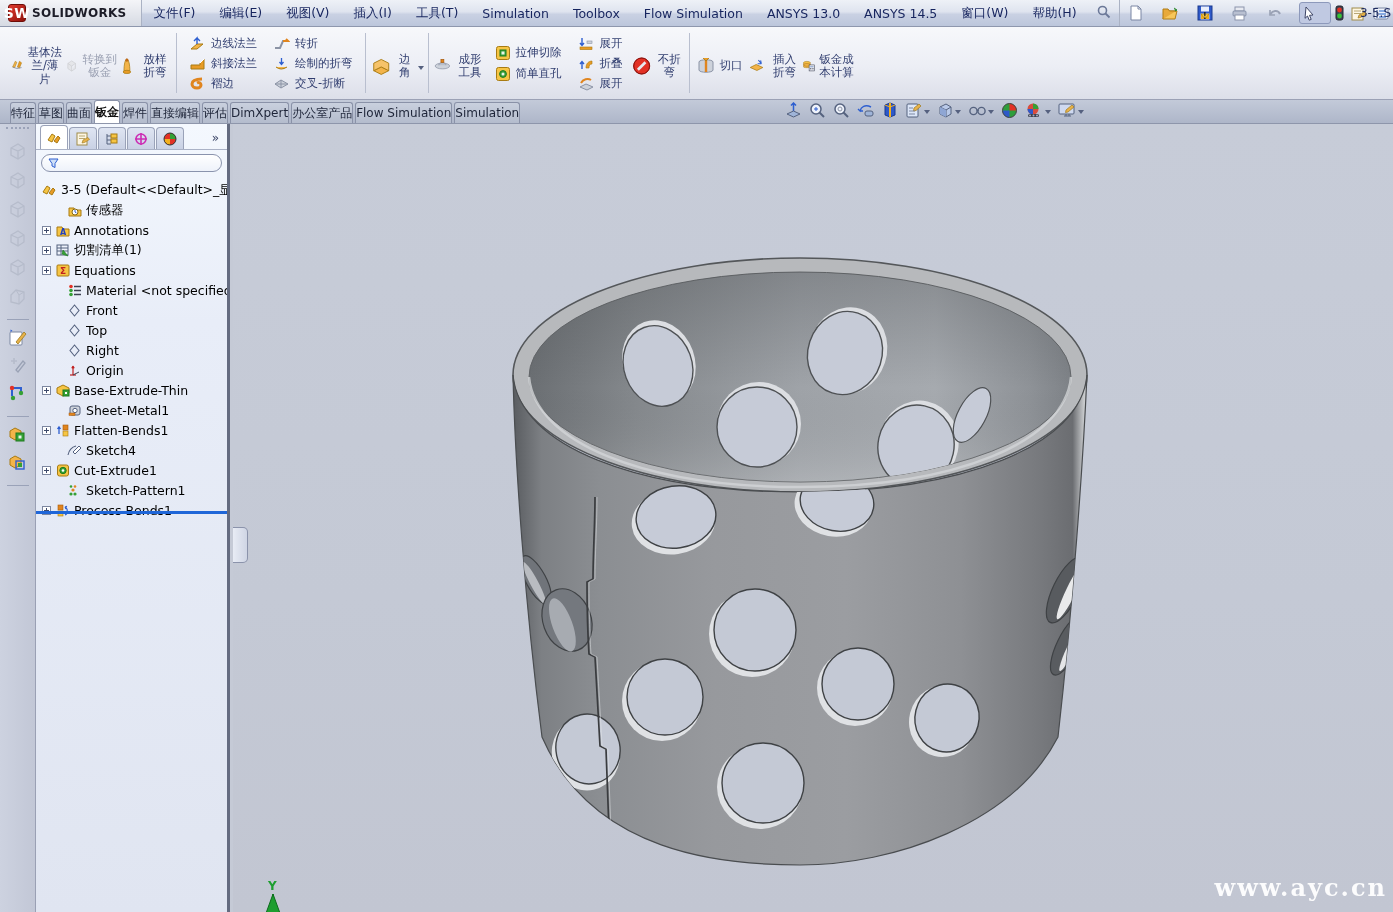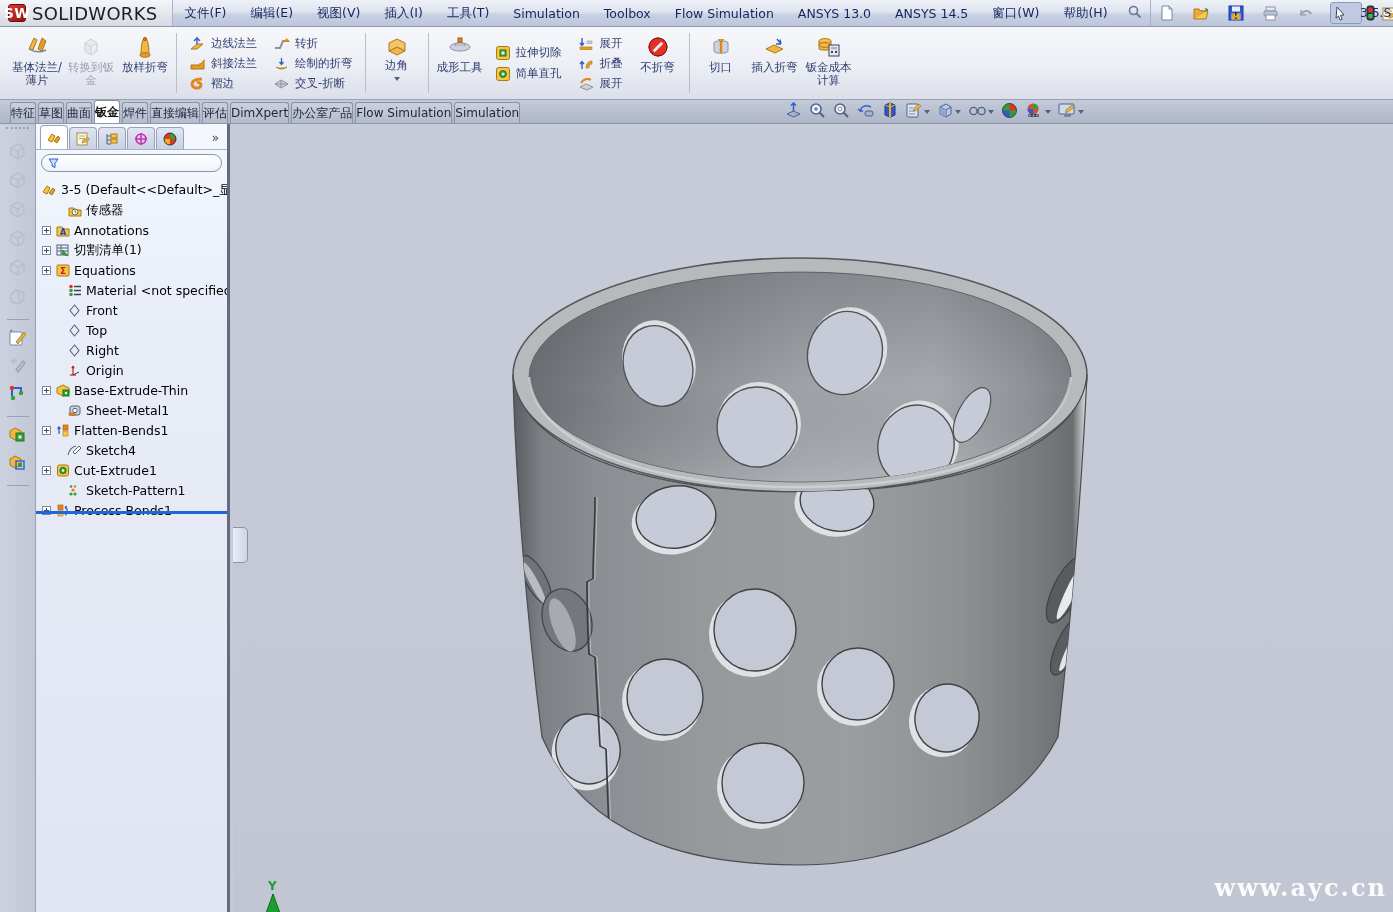--- a/index.html
+++ b/index.html
@@ -9,39 +9,39 @@
 
   
   .menubar { position:absolute; left:0; top:0; width:1393px; height:27px;
     background:linear-gradient(#eef1f7 0%,#dfe4ef 45%,#c9d1e3 55%,#bcc6db 100%);
     border-bottom:1px solid #8e97ad; display:flex; align-items:center; }
   .brand { display:flex; align-items:center; gap:6px; padding:0 14px 0 8px; height:100%;
     background:linear-gradient(#f4f5f8,#d6dae3); border-right:1px solid #aab2c4; }
   .sw-cube { width:18px; height:18px; background:linear-gradient(135deg,#e03a2f,#8f120c);
     border-radius:3px; color:#fff; font-size:14px; font-weight:bold; display:flex;
     align-items:center; justify-content:center; letter-spacing:.5px; border:1px solid #6e0d08;}
-  .brand-name { font-size:18px; font-weight:normal; color:#1c1c27; letter-spacing:.3px; }
+  .brand-name { font-size:12px; font-weight:bold; color:#1c1c27; letter-spacing:.3px; }
   .menus { display:flex; align-items:center; height:100%; }
   .menu-item { padding:1px 12px; font-size:12.5px; color:#16245e; height:100%;
     display:flex; align-items:center; white-space:nowrap; cursor:default; }
   .menu-search { margin:0 8px; font-size:13px; color:#5a6788; }
   .quickbar { display:flex; align-items:center; gap:2px; height:100%;
     border-left:1px solid #aab2c4; padding:0 6px; }
   .qbtn { display:flex; align-items:center; height:22px; padding:0 2px; border-radius:3px; }
   .qbtn.pressed { background:#c0c9e2; border:1px solid #8d99bb; }
   .caret { width:0; height:0; border-left:3px solid transparent; border-right:3px solid transparent;
     border-top:4px solid #5d6activ78; border-top-color:#5d6778; margin:0 3px; }
   .doc-title { position:absolute; right:2px; top:6px; font-size:12px; color:#1d2a5e; white-space:nowrap; }
 
   
   .ribbon { position:absolute; left:0; top:27px; width:1393px; height:73px;
     background:linear-gradient(#f7f8fb 0%,#eceef5 55%,#dcdfe9 100%);
     border-bottom:1px solid #9ba1b5; display:flex; align-items:stretch; padding:2px 0 2px 10px; }
   .rsep { width:1px; background:#b9bfcf; margin:4px 4px; }
-  .bigbtn { width:54px; display:flex; flex-direction:column; align-items:center;
+  .bigbtn { width:54px; display:flex; flex-direction:row; align-items:center;
     justify-content:flex-start; padding-top:6px; gap:2px; border-radius:3px; }
   .bigbtn .blabel { font-size:11.5px; color:#2f3c6e; text-align:center; line-height:1.15; }
   .bigbtn.disabled .blabel { color:#9aa0b2; }
   .bigbtn.disabled svg { opacity:.45; filter:grayscale(1); }
   .smallcol { display:flex; flex-direction:column; justify-content:center; gap:3px; padding:0 4px; }
   .smallbtn { display:flex; align-items:center; gap:5px; font-size:11.5px; color:#2f3c6e;
     padding:1px 4px; border-radius:2px; white-space:nowrap; }
   .dropcaret { width:0; height:0; border-left:3.5px solid transparent; border-right:3.5px solid transparent;
     border-top:4px solid #55607f; margin-top:3px; }
 

